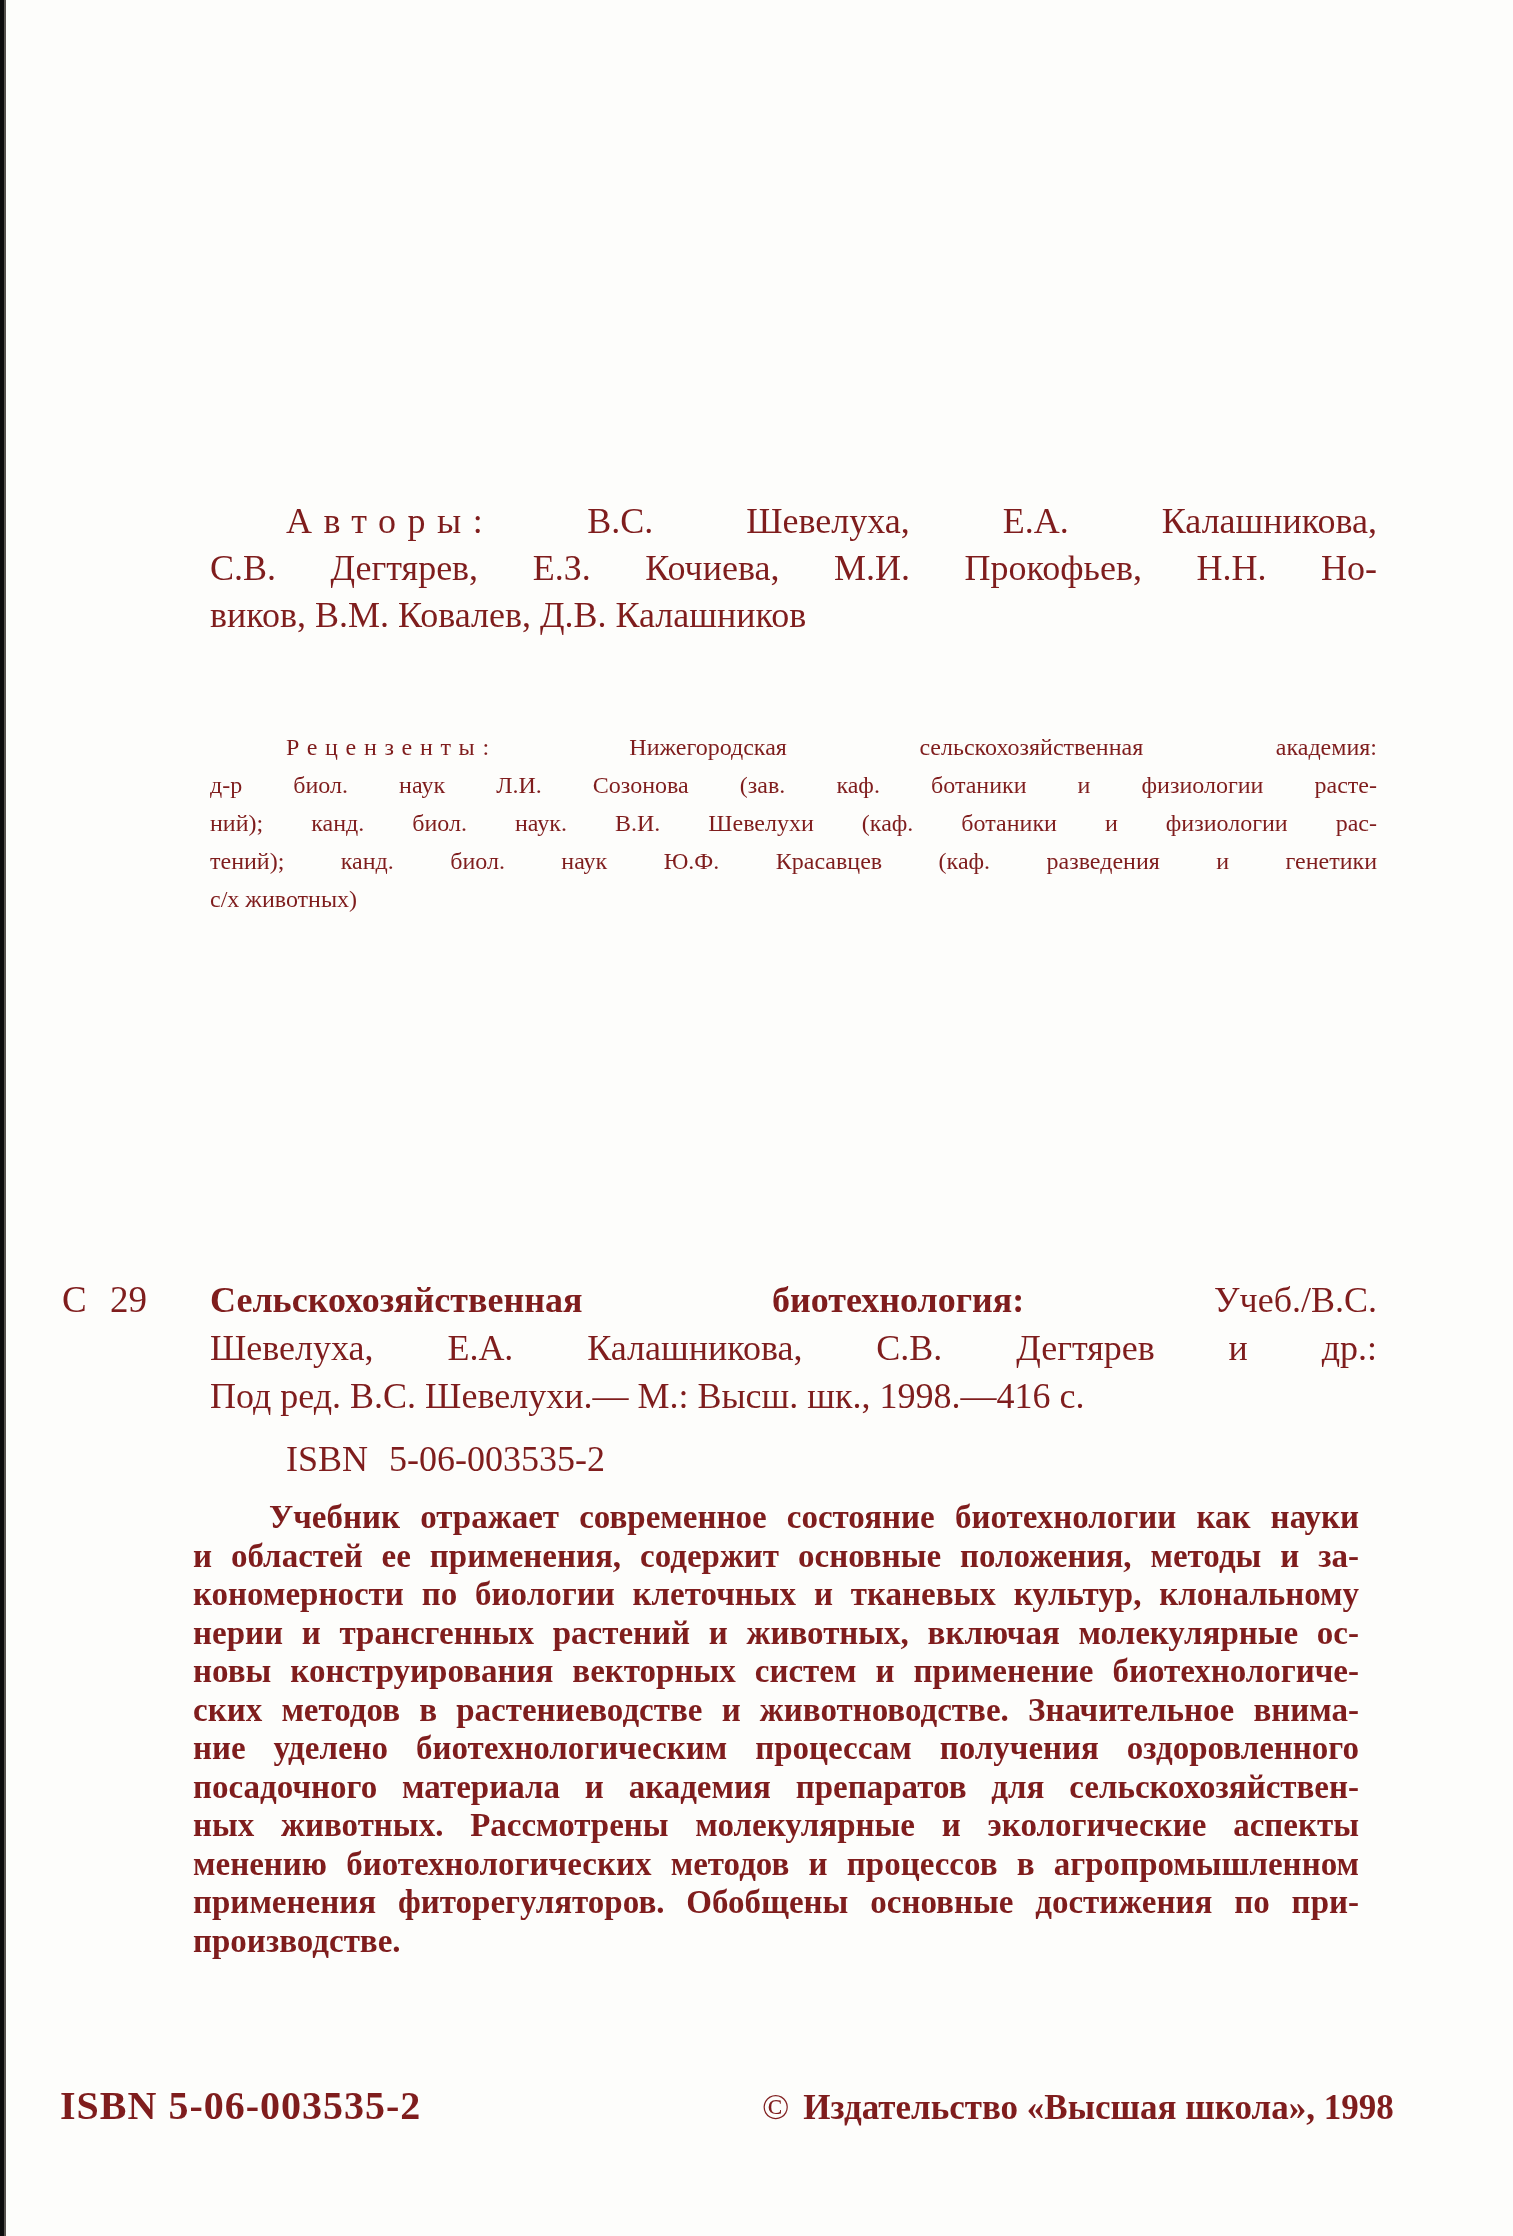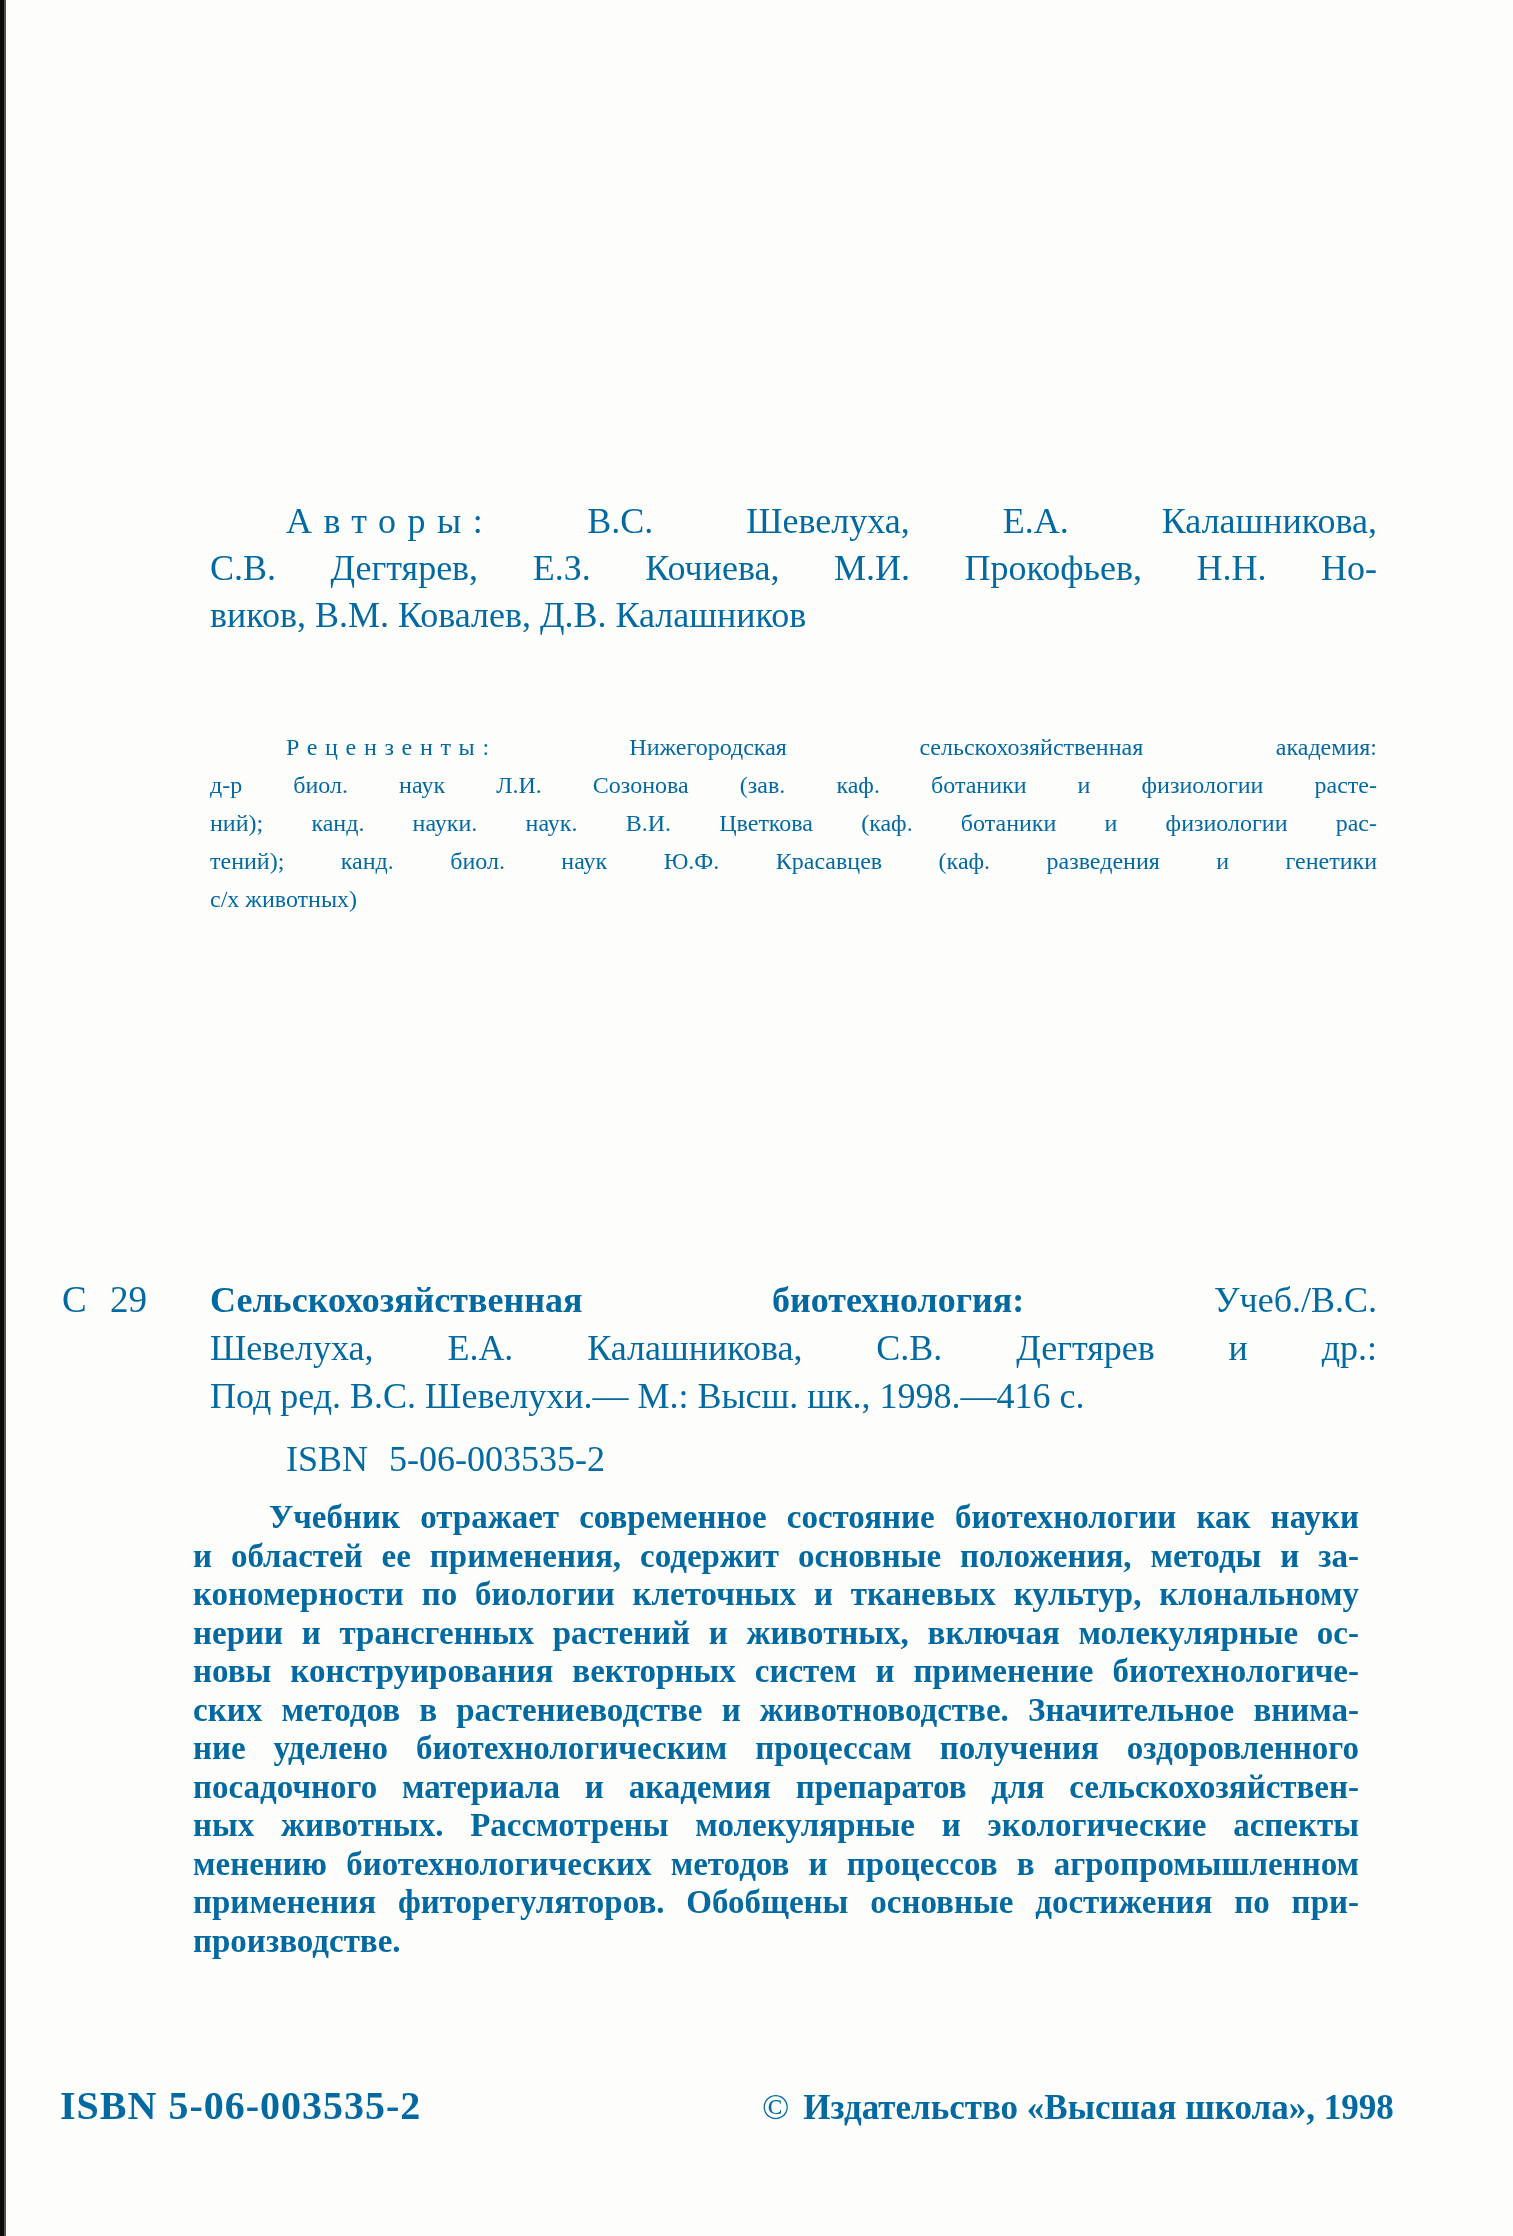--- a/index.html
+++ b/index.html
@@ -3,21 +3,21 @@
 <meta charset="utf-8">
 <style>
   html, body { margin: 0; padding: 0; background: #e8e8e4; }
   .page {
     position: relative;
     width: 1513px;
     height: 2236px;
     background: #fdfdfb;
     overflow: hidden;
     font-family: "Liberation Serif", "DejaVu Serif", serif;
-    color: #0369a1;
+    color: #7f1d1d;
   }
   .edge {
     position: absolute;
     left: 0; top: 0;
     width: 6px; height: 2236px;
     background: linear-gradient(to right, #0c0c0c 0 4px, #55524d 4px 6px);
   }
   .abs { position: absolute; }
   .ln { width: 100%; white-space: nowrap; }
   .jl { text-align: justify; text-align-last: justify; white-space: normal; }
@@ -70,21 +70,21 @@
 
   <div class="abs authors">
     <div class="ln jl ind"><span class="sp">Авторы:</span> <span>В.С. Шевелуха, Е.А. Калашникова,</span></div>
     <div class="ln jl">С.В. Дегтярев, Е.З. Кочиева, М.И. Прокофьев, Н.Н. Но-</div>
     <div class="ln ll">виков, В.М. Ковалев, Д.В. Калашников</div>
   </div>
 
   <div class="abs reviewers">
     <div class="ln jl ind"><span class="sp">Рецензенты:</span> <span>Нижегородская сельскохозяйственная академия:</span></div>
     <div class="ln jl">д-р биол. наук Л.И. Созонова (зав. каф. ботаники и физиологии расте-</div>
-    <div class="ln jl">ний); канд. науки. наук. В.И. Цветкова (каф. ботаники и физиологии рас-</div>
+    <div class="ln jl">ний); канд. биол. наук. В.И. Шевелухи (каф. ботаники и физиологии рас-</div>
     <div class="ln jl">тений); канд. биол. наук Ю.Ф. Красавцев (каф. разведения и генетики</div>
     <div class="ln ll">с/х животных)</div>
   </div>
 
   <div class="abs cat-code">С 29</div>
 
   <div class="abs catalog">
     <div class="ln jl"><b>Сельскохозяйственная биотехнология:</b> <span>Учеб./В.С.</span></div>
     <div class="ln jl">Шевелуха, Е.А. Калашникова, С.В. Дегтярев и др.:</div>
     <div class="ln ll">Под ред. В.С. Шевелухи.— М.: Высш. шк., 1998.—416 с.</div>

